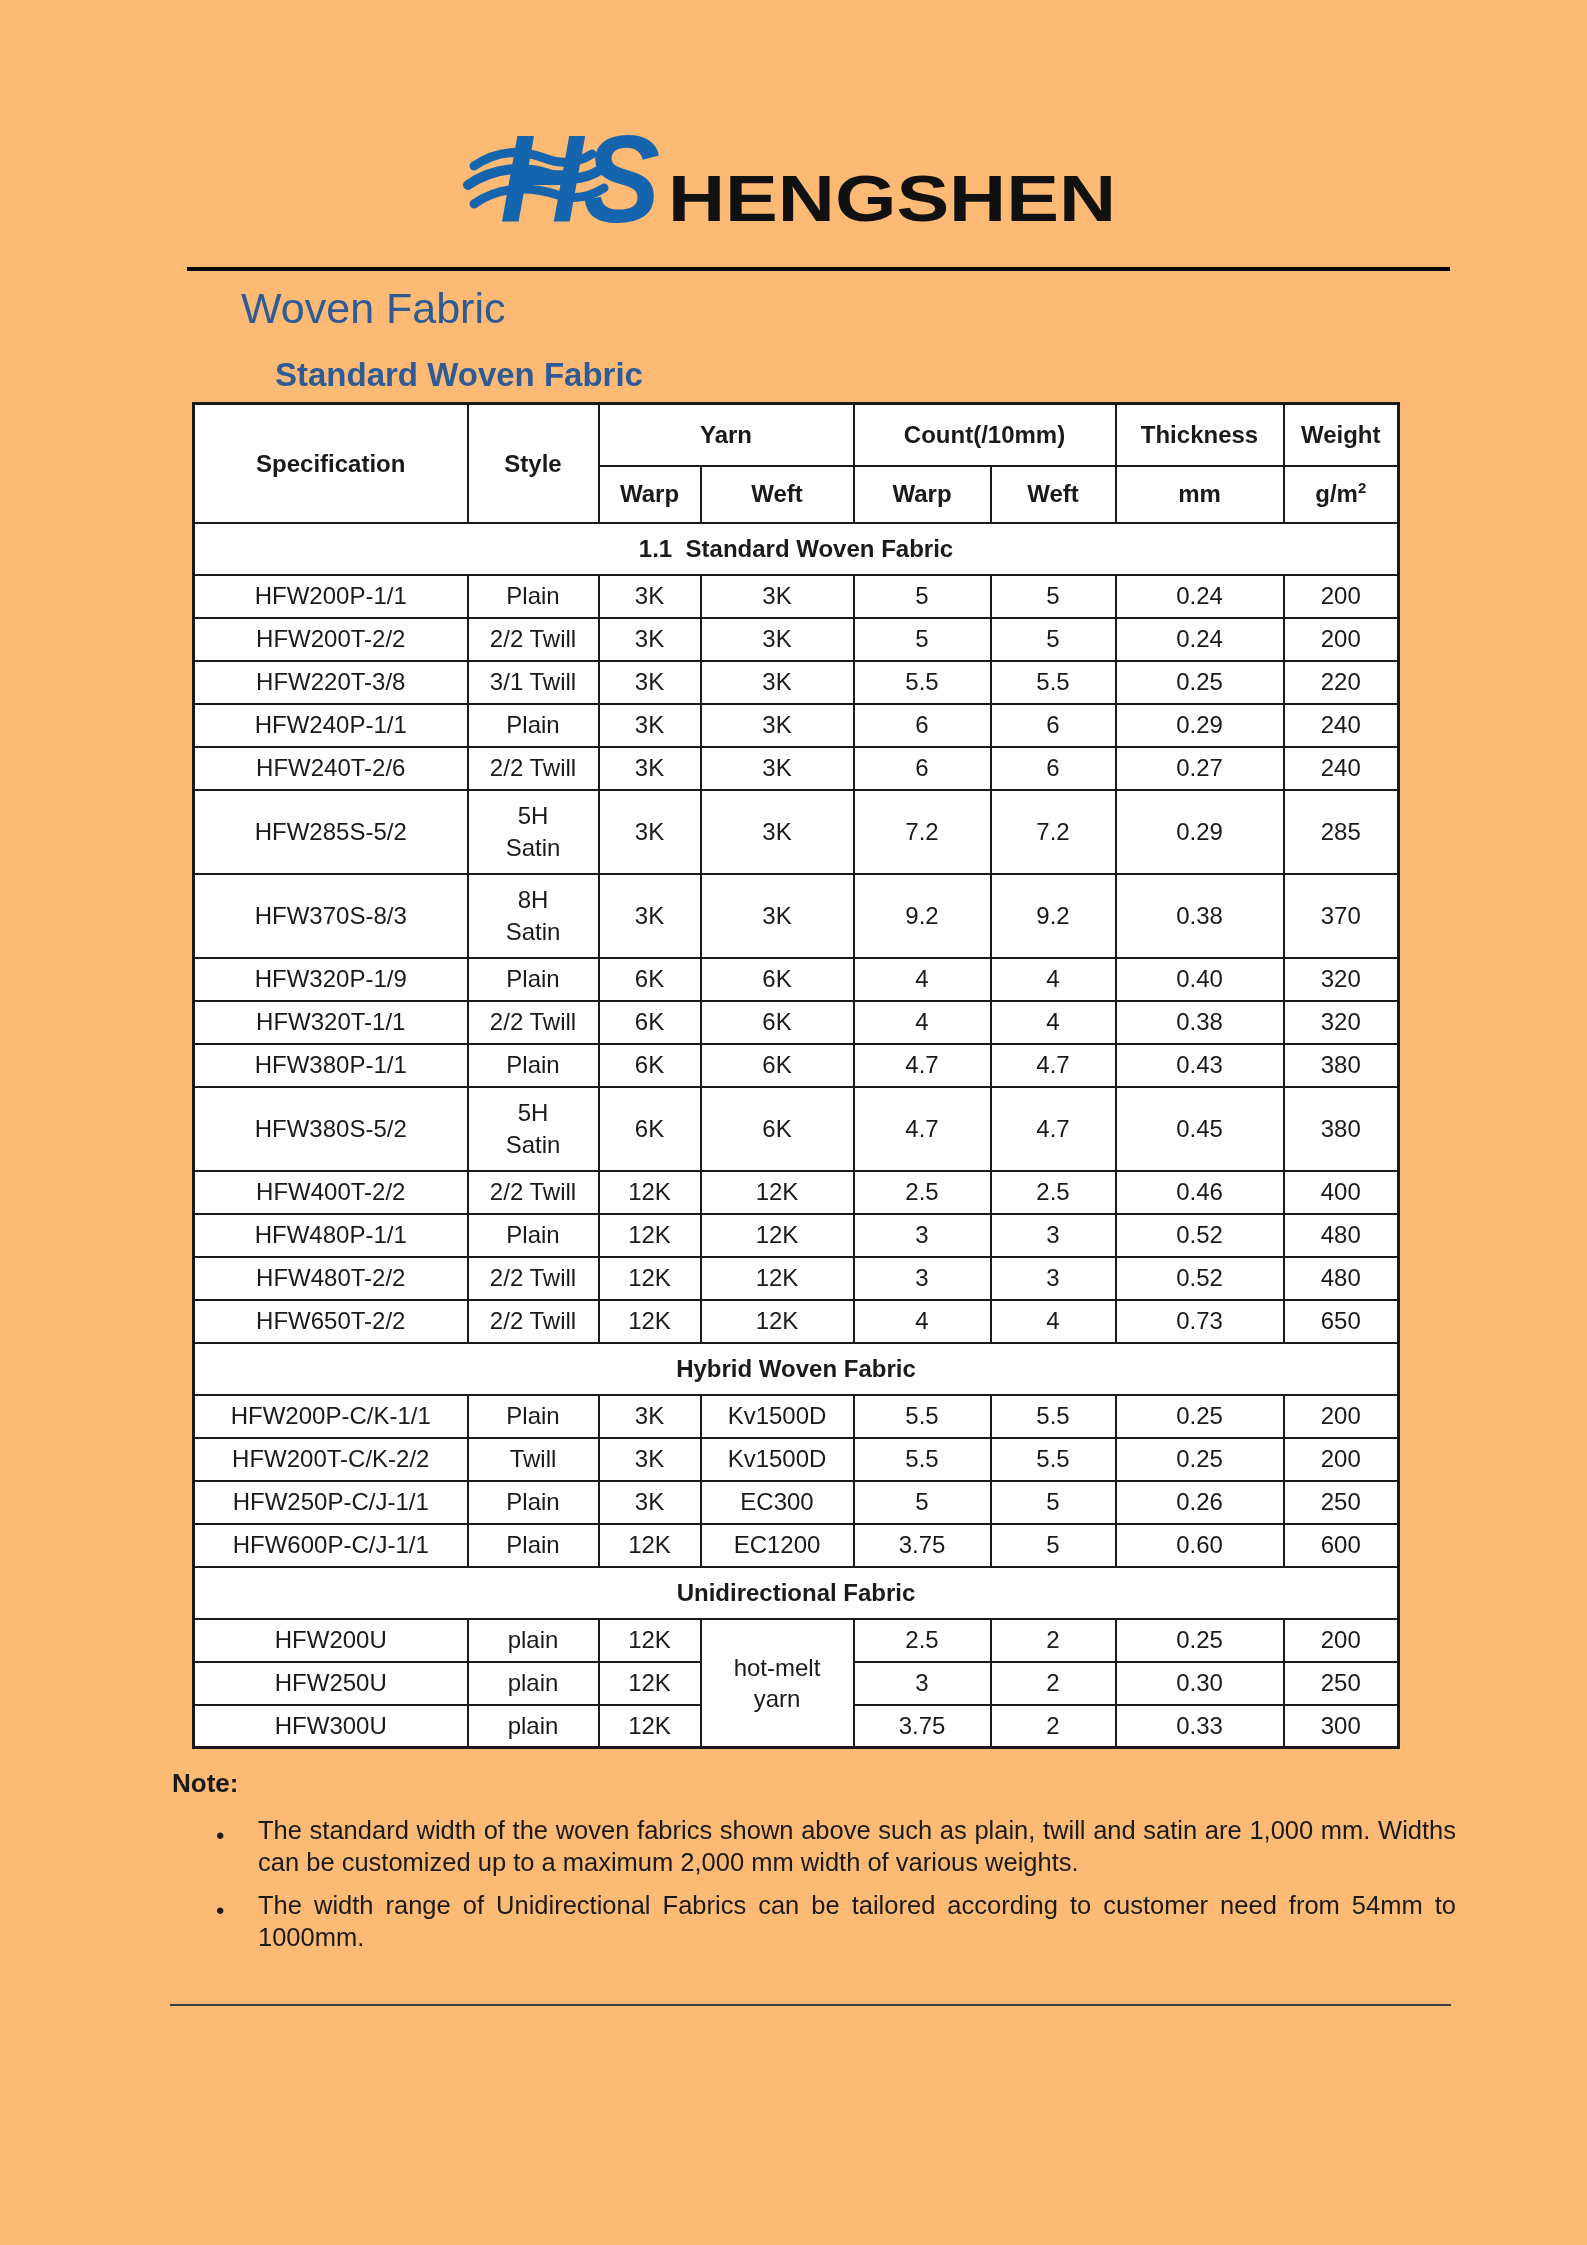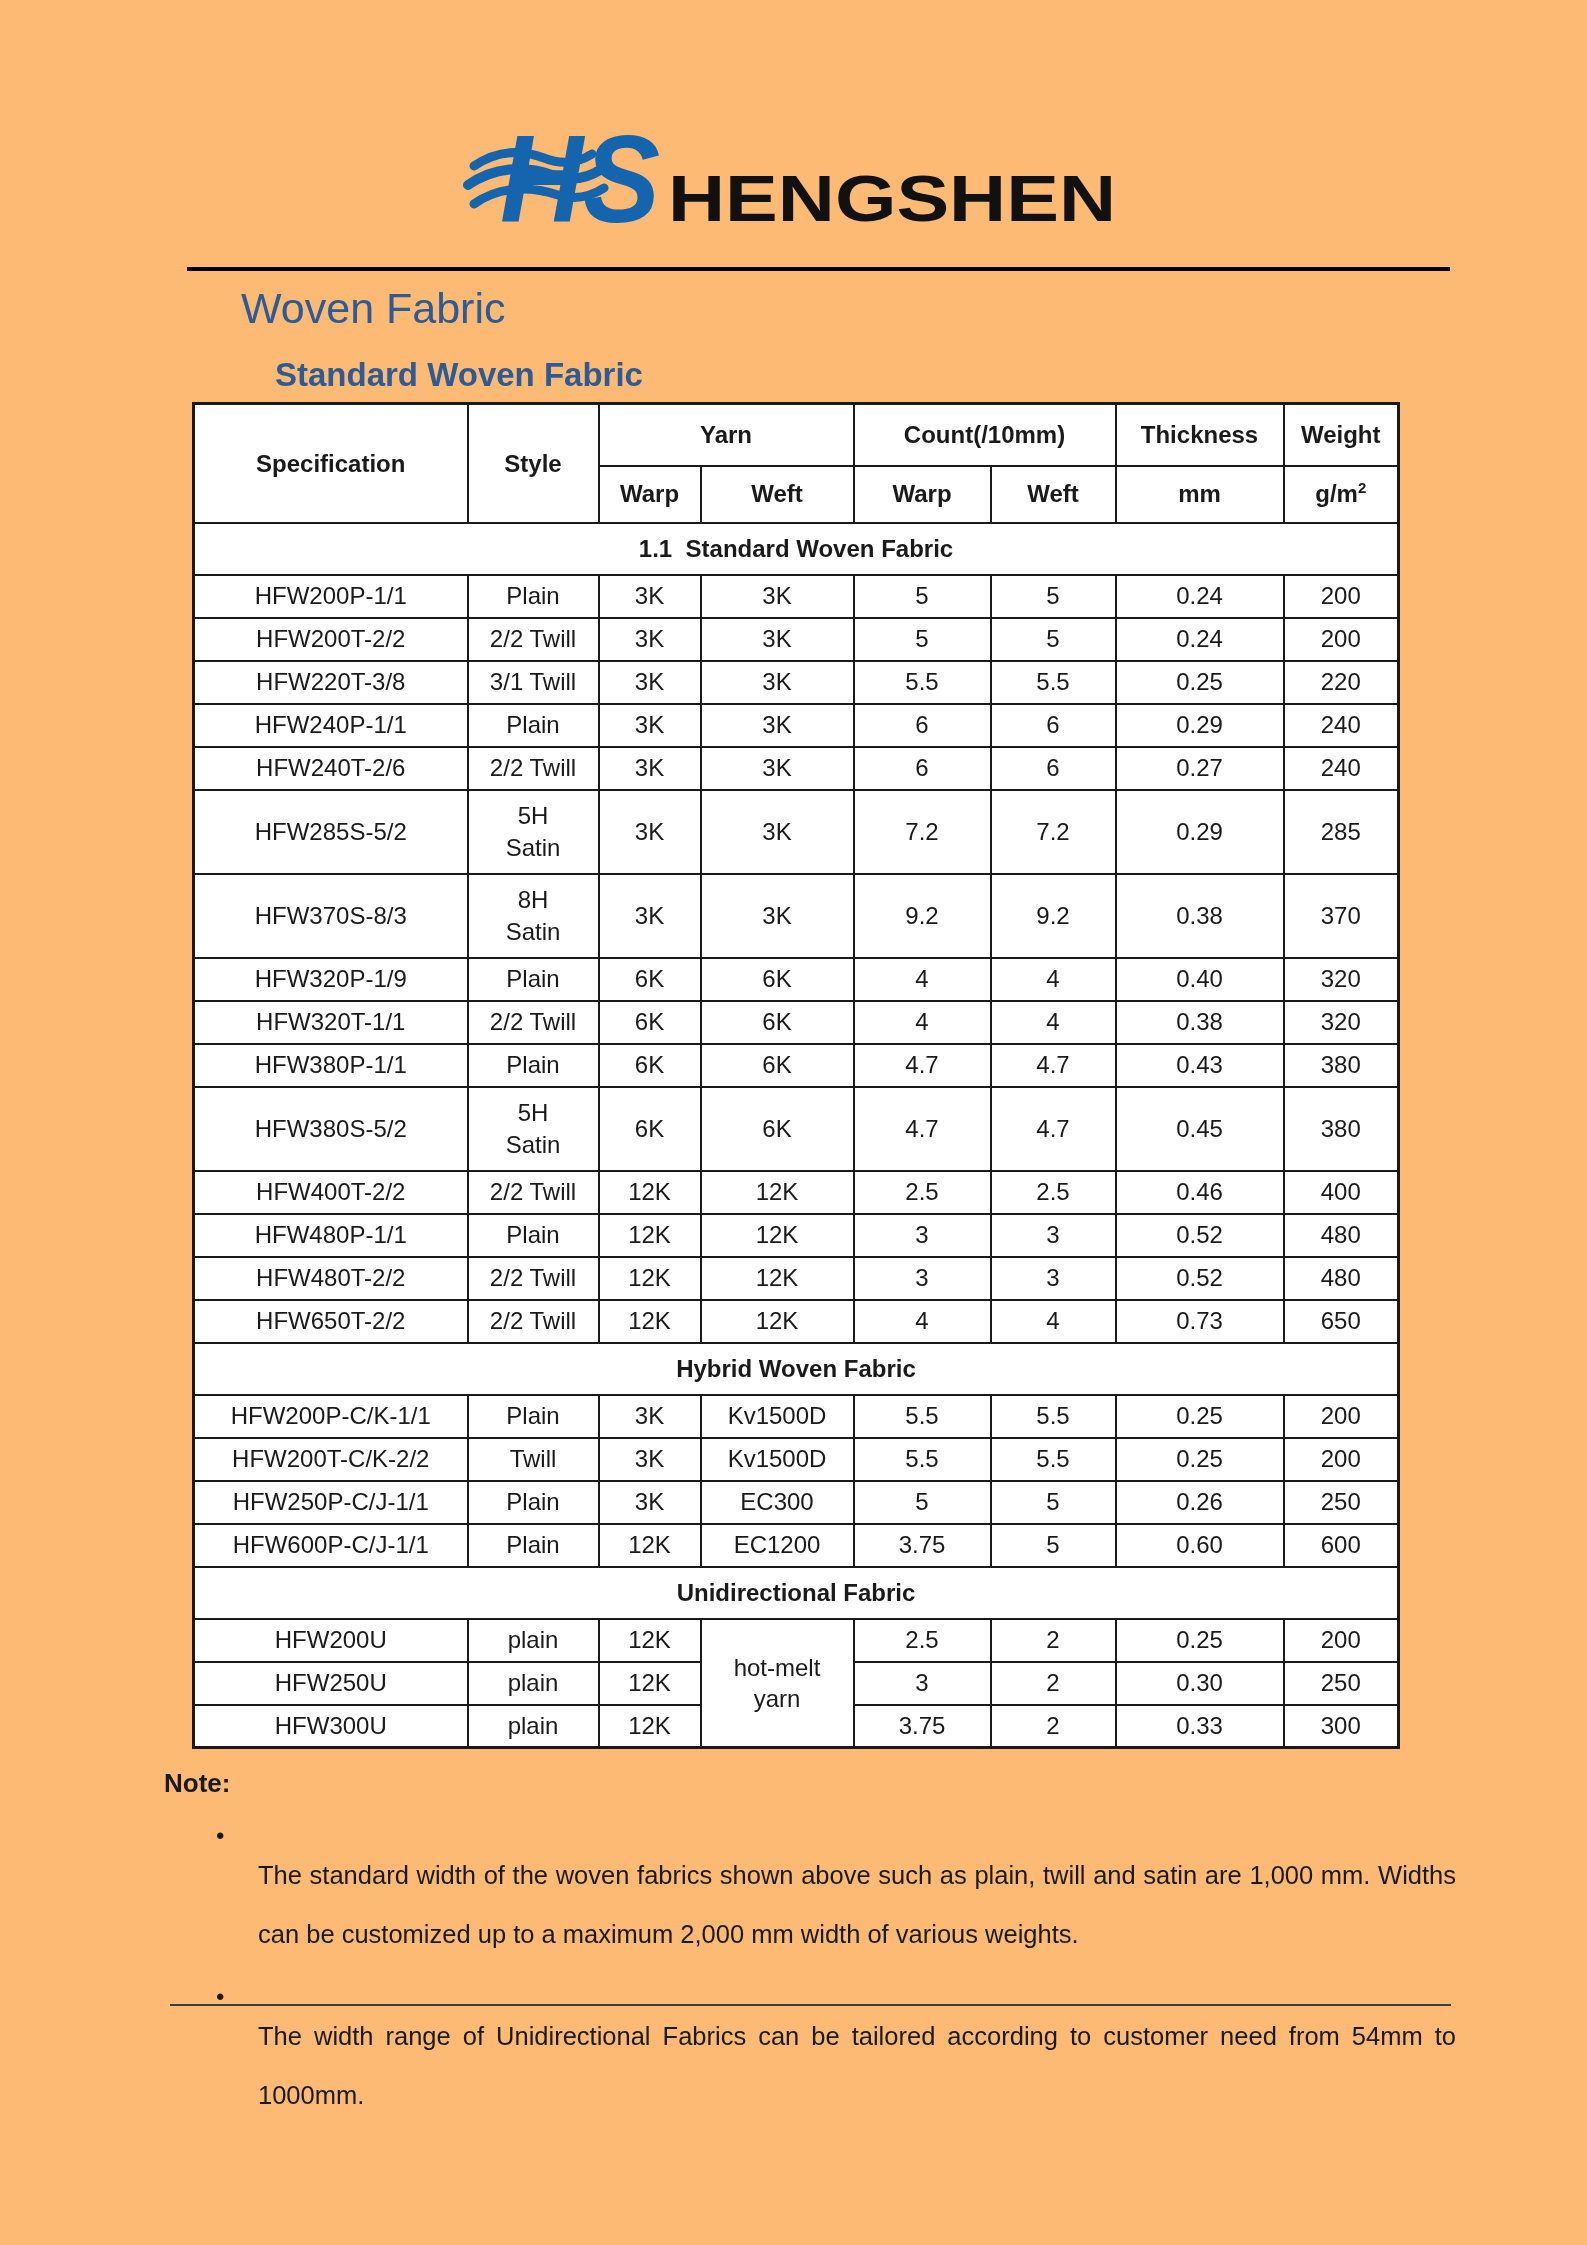--- a/index.html
+++ b/index.html
@@ -42,25 +42,25 @@
   thead th{font-weight:bold;}
   thead tr.h1row{height:62px;}
   thead tr.h2row{height:57px;}
   tbody tr{height:43px;}
   tbody tr.tall{height:84px;}
   tbody tr.section-row{height:52px;}
   tbody tr.section-row td{font-weight:bold;}
   sup{font-size:15px;vertical-align:super;line-height:0;}
 
   
-  .note-label{position:absolute;left:164px;top:1768px;font-size:26px;font-weight:bold;}
+  .note-label{position:absolute;left:172px;top:1768px;font-size:26px;font-weight:bold;}
   .bullets{position:absolute;left:216px;top:1814px;width:1240px;list-style:none;}
   .bullet{display:flex;margin-bottom:11px;}
   .bullet-dot{width:42px;font-size:24px;line-height:44px;flex:0 0 42px;}
-  .bullet-text{flex:1;font-size:25.5px;line-height:59px;text-align:justify;margin-top:32px;}
+  .bullet-text{flex:1;font-size:25.5px;line-height:32px;text-align:justify;}
 </style>
 </head>
 <body>
 
 <div class="page">
 
   <div class="logo">
     <svg width="680" height="150" viewBox="0 0 680 150">
       <g fill="#1565ae">
         <text x="38" y="114" font-family="Liberation Sans, DejaVu Sans, sans-serif" font-size="124" font-weight="bold" font-style="italic" textLength="160" lengthAdjust="spacingAndGlyphs">HS</text>

